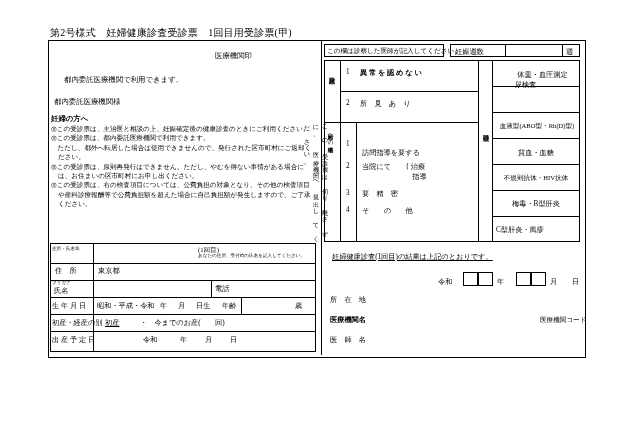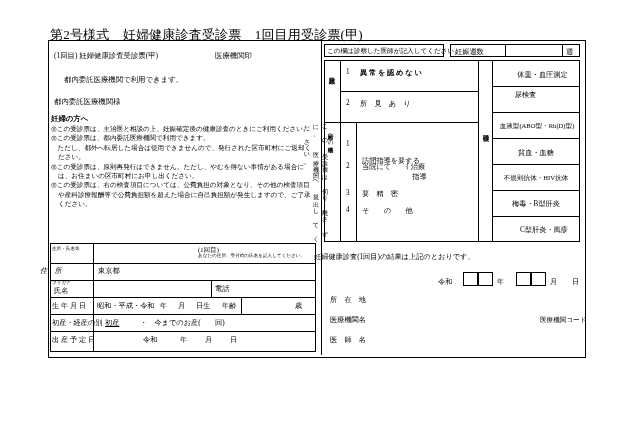--- a/index.html
+++ b/index.html
@@ -1,19 +1,19 @@
 <!DOCTYPE html>
 <html><head>
 <meta charset="utf-8">
 <style>
   html,body{margin:0;padding:0;background:#ffffff;}
   body{width:630px;height:439px;font-family:"Liberation Serif","DejaVu Serif",serif;color:#000;}
   #page{position:relative;width:630px;height:439px;overflow:hidden;}
 
-  .ttl{position:absolute;left:50px;top:26px;font-size:13px;letter-spacing:.2px;white-space:nowrap;text-align:right;}
+  .ttl{position:absolute;left:50px;top:26px;font-size:10px;letter-spacing:.2px;white-space:nowrap;text-align:right;}
 
   
   .outer{position:absolute;left:48px;top:40px;width:536px;height:316px;border:1px solid #000;}
 
   
   .vsplit{position:absolute;left:321px;top:41px;width:1px;height:314px;background:#000;}
 
   .l-line{position:absolute;font-size:7.4px;line-height:11px;}
 
   .notes{position:absolute;left:51px;top:116px;width:262px;font-size:6.6px;line-height:9.4px;}
@@ -41,21 +41,20 @@
 </head>
 <body>
 
 <div id="page">
 
   <div class="ttl">第2号様式　妊婦健康診査受診票　1回目用受診票(甲)</div>
 
   <div class="outer"></div>
   <div class="vsplit"></div>
 
-  <div class="l-line" style="left:54px;top:50px;">(1回目) 妊婦健康診査受診票(甲)</div>
   <div class="l-line" style="left:215px;top:50px;">医療機関印</div>
 
   <div class="l-line" style="left:64px;top:74px;">都内委託医療機関で利用できます。</div>
   <div class="l-line" style="left:54px;top:96px;">都内委託医療機関様</div>
 
   <div class="l-line" style="left:51px;top:113px;font-weight:bold;">妊婦の方へ</div>
 
   <div class="notes" style="top:124px;">
     <p class="ind">◎この受診票は、主治医と相談の上、妊娠確定後の健康診査のときにご利用ください。</p>
     <p class="ind">◎この受診票は、都内委託医療機関で利用できます。</p>
@@ -77,21 +76,21 @@
     <div class="cellv" style="left:42px;top:19px;height:88px;"></div>
     <div class="cellv" style="left:42px;top:0px;height:19px;"></div>
     <div class="cellv" style="left:160px;top:36px;height:17px;"></div>
     <div class="cellv" style="left:190px;top:53px;height:17px;"></div>
   </div>
 
   <div class="tiny" style="left:52px;top:246px;">住所・氏名等</div>
   <div class="tx" style="left:198px;top:246px;">(1回目)</div>
   <div class="tiny" style="left:198px;top:253px;">あなたの住所、受付時の氏名を記入してください。</div>
 
-  <div class="tx7" style="left:40px;top:266px;font-style:italic;">住　所</div>
+  <div class="tx7" style="left:55px;top:266px;">住　所</div>
   <div class="tx7" style="left:98px;top:266px;">東京都</div>
 
   <div class="tiny" style="left:52px;top:280px;">フリガナ</div>
   <div class="tx7" style="left:54px;top:286px;">氏名</div>
   <div class="tx7" style="left:215px;top:284px;">電話</div>
 
   <div class="tx7" style="left:52px;top:301px;">生 年 月 日</div>
   <div class="tx7" style="left:97px;top:301px;">昭和・平成・令和</div>
   <div class="tx7" style="left:160px;top:301px;">年</div>
   <div class="tx7" style="left:178px;top:301px;">月</div>
@@ -132,21 +131,21 @@
   <div class="rvert" style="left:327px;top:72px;height:44px;">診察所見</div>
 
   <div class="rtx7" style="left:346px;top:68px;">1</div>
   <div class="rtx7" style="left:360px;top:68px;font-weight:bold;">異 常 を 認 め な い</div>
   <div class="rtx7" style="left:346px;top:99px;">2</div>
   <div class="rtx7" style="left:360px;top:99px;">所　見　あ　り</div>
 
   <div class="rvert5" style="left:327px;top:130px;height:104px;">区市町村への連絡事項</div>
 
   <div class="rtx7" style="left:346px;top:140px;">1</div>
-  <div class="rtx7" style="left:362px;top:156px;">訪問指導を要する</div>
+  <div class="rtx7" style="left:362px;top:148px;">訪問指導を要する</div>
 
   <div class="rtx7" style="left:346px;top:162px;">2</div>
   <div class="rtx7" style="left:362px;top:162px;">当院にて　　{ 治療</div>
   <div class="rtx7" style="left:362px;top:172px;">　　　　　　　指導</div>
 
   <div class="rtx7" style="left:346px;top:189px;">3</div>
   <div class="rtx7" style="left:362px;top:189px;">要　精　密</div>
 
   <div class="rtx7" style="left:346px;top:206px;">4</div>
   <div class="rtx7" style="left:362px;top:206px;">そ　　の　　他</div>
@@ -154,36 +153,36 @@
   <div class="rvert" style="left:481px;top:130px;height:46px;">検査項目</div>
 
   <div class="rline" style="left:492px;top:86px;width:88px;height:1px;"></div>
   <div class="rline" style="left:492px;top:112px;width:88px;height:1px;"></div>
   <div class="rline" style="left:492px;top:138px;width:88px;height:1px;"></div>
   <div class="rline" style="left:492px;top:164px;width:88px;height:1px;"></div>
   <div class="rline" style="left:492px;top:190px;width:88px;height:1px;"></div>
   <div class="rline" style="left:492px;top:216px;width:88px;height:1px;"></div>
 
   <div class="rtx7 ctr" style="left:492px;top:70px;width:101px;">体重・血圧測定</div>
-  <div class="rtx7 ctr" style="left:492px;top:90px;width:67px;">尿検査</div>
+  <div class="rtx7 ctr" style="left:492px;top:80px;width:67px;">尿検査</div>
   <div class="rtx" style="left:494px;top:122px;width:86px;text-align:center;">血液型(ABO型・Rh(D)型)</div>
   <div class="rtx7 ctr" style="left:492px;top:148px;width:88px;">貧血・血糖</div>
   <div class="rtx ctr" style="left:492px;top:174px;width:88px;">不規則抗体・HIV抗体</div>
   <div class="rtx7 ctr" style="left:492px;top:199px;width:88px;">梅毒・B型肝炎</div>
-  <div class="rtx7 ctr" style="left:492px;top:225px;width:104px;">C型肝炎・風疹</div>
+  <div class="rtx7 ctr" style="left:468px;top:225px;width:104px;">C型肝炎・風疹</div>
 
-  <div class="rtx7" style="left:314px;top:252px;">妊婦健康診査(1回目)の結果は上記のとおりです。</div>
+  <div class="rtx7" style="left:332px;top:252px;text-decoration:underline;">妊婦健康診査(1回目)の結果は上記のとおりです。</div>
 
   <div class="rtx7" style="left:438px;top:277px;">令和</div>
   <div class="rbox" style="left:463px;top:272px;width:15px;height:14px;"></div>
   <div class="rbox" style="left:478px;top:272px;width:15px;height:14px;"></div>
   <div class="rtx7" style="left:497px;top:277px;">年</div>
   <div class="rbox" style="left:516px;top:272px;width:15px;height:14px;"></div>
   <div class="rbox" style="left:531px;top:272px;width:15px;height:14px;"></div>
   <div class="rtx7" style="left:550px;top:277px;">月</div>
   <div class="rtx7" style="left:572px;top:277px;">日</div>
 
   <div class="rtx7" style="left:330px;top:295px;">所　在　地</div>
-  <div class="rtx7" style="left:330px;top:315px;">医療機関名</div>
+  <div class="rtx7" style="left:330px;top:315px;font-weight:bold;">医療機関名</div>
   <div class="rtx7" style="left:330px;top:335px;">医　師　名</div>
   <div class="rtx" style="left:540px;top:316px;">医療機関コード</div>
 
 </div>
 
 </body></html>

